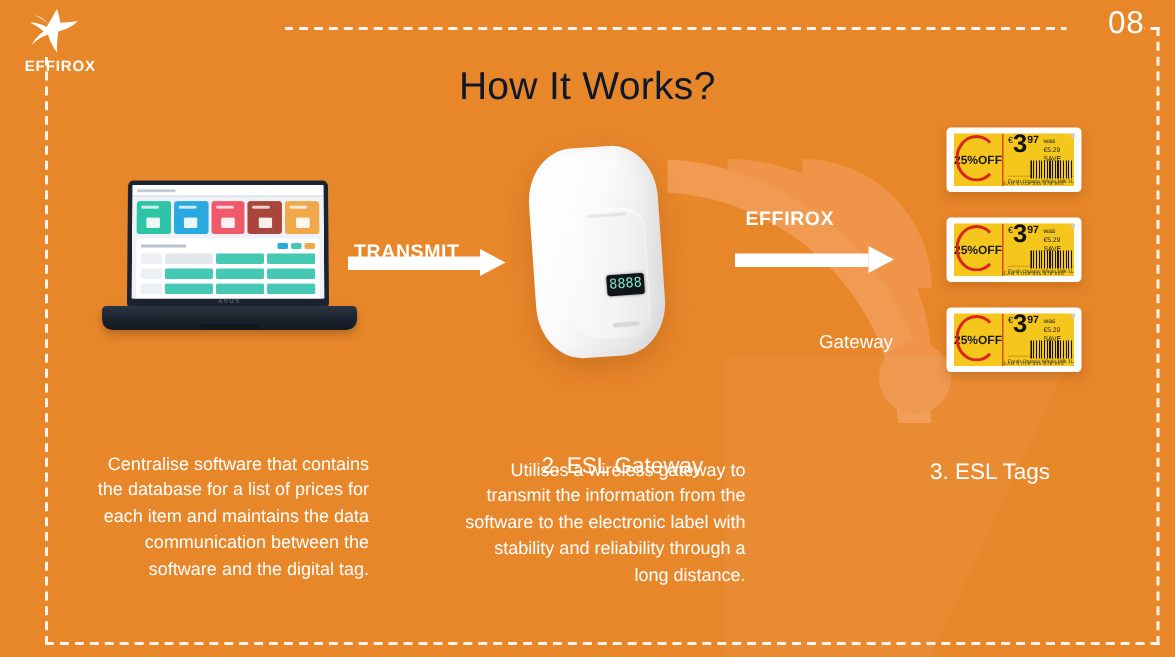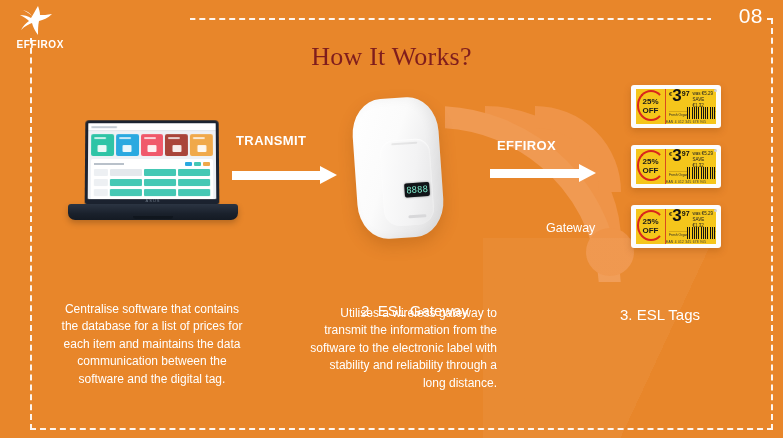--- a/index.html
+++ b/index.html
@@ -112,24 +112,23 @@
     letter-spacing: 0.5px;
   }
 
   .title {
     position: absolute;
     left: 0;
     right: 0;
     top: 42px;
     text-align: center;
     font-size: 26px;
-    color: #7f1d1d;
+    color: #0f172a;
     font-weight: 400;
     letter-spacing: 0.2px;
-    font-family: Liberation Serif, serif;
   }
 
   
   .laptop {
     position: absolute;
     left: 68px;
     top: 120px;
     width: 170px;
     height: 112px;
   }
@@ -351,21 +350,21 @@
     width: 100%;
     height: 100%;
     background: #f5c61b;
     display: flex;
     overflow: hidden;
   }
   .tag-left {
     flex: 0 0 30px;
     position: relative;
     display: flex;
-    flex-direction: column;
+    flex-direction: row;
     align-items: center;
     justify-content: center;
     border-right: 1px solid #d94a1f;
   }
   .tag-left .ring {
     position: absolute;
     left: 1px; top: 1px;
     width: 28px; height: 31px;
     border: 2px solid #d9261c;
     border-radius: 50%;
@@ -521,21 +520,21 @@
             </div>
           </div>
         </div>
       </div>
     </div>
     <div class="lap-base">
       <div class="lap-brand">ASUS</div>
     </div>
   </div>
 
-  <div class="arrow-label" style="left:236px; top:133px;">TRANSMIT</div>
+  <div class="arrow-label" style="left:236px; top:160px;">TRANSMIT</div>
   <div class="arrow" style="left:232px; top:166px; width:105px;">
     <div class="shaft" style="width:88px;"></div>
     <div class="head"></div>
   </div>
 
   <div class="gateway">
     <div class="gw-body"></div>
     <div class="gw-face"></div>
     <div class="gw-display">
       <span>8888</span>
@@ -621,16 +620,16 @@
         <div class="tag-desc">Fresh Organic Whole Milk 1L</div>
         <div class="tag-barcode"></div>
         <div class="tag-footer">EAN 4 012 345 678 905</div>
       </div>
     </div>
   </div>
 
   <div class="step-head" style="left:305px; top:265px; width:220px;margin-top:37px;">2. ESL Gateway</div>
   <div class="step-head" style="left:560px; top:258px; width:200px;margin-top:48px;">3. ESL Tags</div>
 
-  <div class="step-body" style="left:58px; top:301px; width:188px; text-align:center;">Centralise software that contains the database for a list of prices for each item and maintains the data communication between the software and the digital tag.</div>
+  <div class="step-body" style="left:58px; top:301px; width:188px; text-align:right;">Centralise software that contains the database for a list of prices for each item and maintains the data communication between the software and the digital tag.</div>
   <div class="step-body" style="left:305px; top:305px; width:192px; text-align:right;">Utilises a wireless gateway to transmit the information from the software to the electronic label with stability and reliability through a long distance.</div>
 
 </div>
 
 </body></html>

